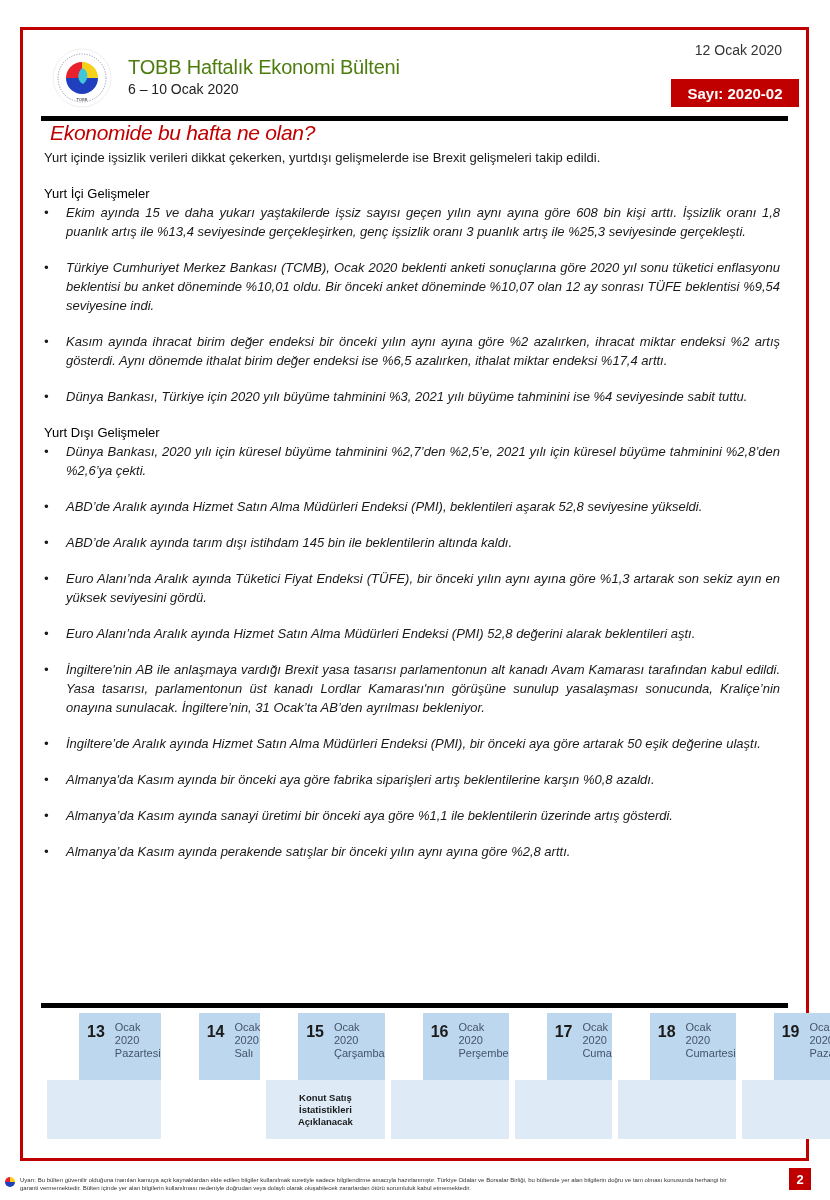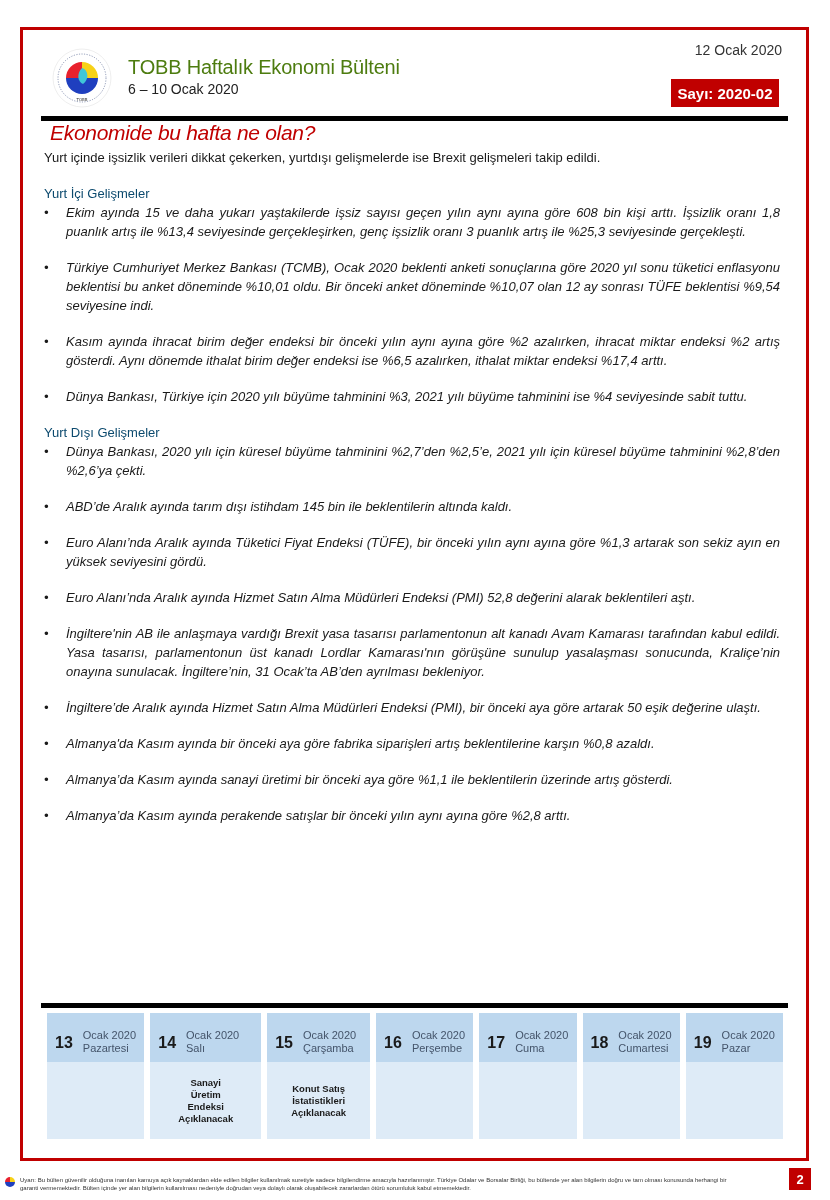--- a/index.html
+++ b/index.html
@@ -9,43 +9,43 @@
   .frame { position: absolute; left: 20px; top: 27px; width: 789px; height: 1134px;
            border: 3px solid #c00000; box-sizing: border-box; }
 
   .logo { position: absolute; left: 52px; top: 48px; width: 60px; height: 60px; }
 
   .title { position: absolute; left: 128px; top: 56px; font-size: 20px; color: #4d7c0f;
            letter-spacing: -0.2px; white-space: nowrap; }
   .subtitle { position: absolute; left: 128px; top: 81px; font-size: 14px; color: #222; white-space: nowrap; text-align: right; }
 
   .issue-date { position: absolute; right: 48px; top: 42px; font-size: 14px; color: #333; white-space: nowrap; }
-  .issue-badge { position: absolute; left: 671px; top: 79px; width: 108px; height: 28px;
+  .issue-badge { position: absolute; left: 671px; top: 79px; width: 128px; height: 28px;
                  background: #c00000; color: #fff; font-size: 15px; font-weight: bold;
                  display: flex; align-items: center; justify-content: center; }
 
   .bar { position: absolute; left: 41px; width: 747px; height: 5px; background: #000; }
   .bar-top { top: 116px; }
   .bar-cal { top: 1003px; }
 
   .section-heading { position: absolute; left: 50px; top: 121px; font-size: 21px; font-style: italic;
                      color: #c00000; white-space: nowrap; letter-spacing: -0.3px; }
 
   .content { position: absolute; left: 44px; top: 148px; width: 736px; font-size: 13px; line-height: 19px; color: #1a1a1a; }
   .intro { margin: 0 0 17px 0; }
-  .subsection { color: #0c4a6e; margin: 0; font-size: 13px; }
+  .subsection { color: #000000; margin: 0; font-size: 13px; }
   ul.bullets { list-style: none; margin: 0 0 17px 0; padding: 0; font-style: italic; }
   ul.bullets li { position: relative; padding-left: 22px; margin-bottom: 17px; text-align: justify; }
   ul.bullets li:last-child { margin-bottom: 0; }
   ul.bullets li::before { content: "•"; position: absolute; left: 0; top: 0; }
 
   .calendar { position: absolute; left: 47px; top: 1013px; width: 736px; height: 126px;
               display: flex; gap: 6px; }
   .cal-day { flex: 1; display: flex; flex-direction: column; }
-  .cal-head { height: 49px; background: #bdd7ee; display: flex; align-items: center; padding: 8px 0 0 8px; box-sizing: border-box; }
+  .cal-head { height: 67px; background: #bdd7ee; display: flex; align-items: flex-start; padding: 8px 0 0 8px; box-sizing: border-box; margin-left: 32px; }
   .cal-num { font-size: 16px; font-weight: bold; color: #1a1a1a; margin-top: 2px; margin-right: 10px; }
   .cal-meta { font-size: 11px; line-height: 13px; color: #44546a; }
   .cal-body { flex: 1; background: #deebf7; display: flex; align-items: center; justify-content: center;
               text-align: center; font-size: 9.5px; font-weight: bold; line-height: 12px; color: #1a1a1a; }
 
   .footer { position: absolute; left: 4px; top: 1176px; width: 740px; font-size: 6px; line-height: 8px; color: #333; display: flex; gap: 4px; }
   .footer-logo { width: 12px; height: 12px; flex: none; }
   .page-num { position: absolute; left: 789px; top: 1168px; width: 22px; height: 22px; background: #c00000; color: #fff;
               font-size: 13px; font-weight: bold; display: flex; align-items: center; justify-content: center; }
 </style>
@@ -80,20 +80,21 @@
   <ul class="bullets">
     <li>Ekim ayında 15 ve daha yukarı yaştakilerde işsiz sayısı geçen yılın aynı ayına göre 608 bin kişi arttı. İşsizlik oranı 1,8 puanlık artış ile %13,4 seviyesinde gerçekleşirken, genç işsizlik oranı 3 puanlık artış ile %25,3 seviyesinde gerçekleşti.</li>
     <li>Türkiye Cumhuriyet Merkez Bankası (TCMB), Ocak 2020 beklenti anketi sonuçlarına göre 2020 yıl sonu tüketici enflasyonu beklentisi bu anket döneminde %10,01 oldu. Bir önceki anket döneminde %10,07 olan 12 ay sonrası TÜFE beklentisi %9,54 seviyesine indi.</li>
     <li>Kasım ayında ihracat birim değer endeksi bir önceki yılın aynı ayına göre %2 azalırken, ihracat miktar endeksi %2 artış gösterdi. Aynı dönemde ithalat birim değer endeksi ise %6,5 azalırken, ithalat miktar endeksi %17,4 arttı.</li>
     <li>Dünya Bankası, Türkiye için 2020 yılı büyüme tahminini %3, 2021 yılı büyüme tahminini ise %4 seviyesinde sabit tuttu.</li>
   </ul>
 
   <p class="subsection">Yurt Dışı Gelişmeler</p>
   <ul class="bullets">
     <li>Dünya Bankası, 2020 yılı için küresel büyüme tahminini  %2,7’den %2,5’e, 2021 yılı için küresel büyüme tahminini %2,8’den %2,6’ya çekti.</li>
+    <li>ABD’de Aralık ayında Hizmet Satın Alma Müdürleri Endeksi (PMI), beklentileri aşarak 52,8 seviyesine yükseldi.</li>
     <li>ABD’de Aralık ayında tarım dışı istihdam 145 bin ile beklentilerin altında kaldı.</li>
     <li>Euro Alanı’nda Aralık ayında Tüketici Fiyat Endeksi (TÜFE), bir önceki yılın aynı ayına göre %1,3 artarak son sekiz ayın en yüksek seviyesini gördü.</li>
     <li>Euro Alanı’nda Aralık ayında Hizmet Satın Alma Müdürleri Endeksi (PMI) 52,8 değerini alarak beklentileri aştı.</li>
     <li>İngiltere'nin AB ile anlaşmaya vardığı Brexit yasa tasarısı parlamentonun alt kanadı Avam Kamarası tarafından kabul edildi. Yasa tasarısı, parlamentonun üst kanadı Lordlar Kamarası'nın görüşüne sunulup yasalaşması sonucunda, Kraliçe’nin onayına sunulacak. İngiltere’nin, 31 Ocak’ta AB’den ayrılması bekleniyor.</li>
     <li>İngiltere’de Aralık ayında Hizmet Satın Alma Müdürleri Endeksi (PMI), bir önceki aya göre artarak 50 eşik değerine ulaştı.</li>
     <li>Almanya'da Kasım ayında bir önceki aya göre fabrika siparişleri artış beklentilerine karşın %0,8 azaldı.</li>
     <li>Almanya’da Kasım ayında sanayi üretimi bir önceki aya göre %1,1 ile beklentilerin üzerinde artış gösterdi.</li>
     <li>Almanya’da Kasım ayında perakende satışlar bir önceki yılın aynı ayına göre %2,8 arttı.</li>
   </ul>
 </div>
@@ -106,21 +107,20 @@
       <span class="cal-num">13</span>
       <span class="cal-meta"><span>Ocak 2020</span><br><span>Pazartesi</span></span>
     </div>
     <div class="cal-body"></div>
   </div>
   <div class="cal-day">
     <div class="cal-head">
       <span class="cal-num">14</span>
       <span class="cal-meta"><span>Ocak 2020</span><br><span>Salı</span></span>
     </div>
-    <div class="cal-body" style="padding:0 28px;">Sanayi Üretim Endeksi Açıklanacak</div>
   </div>
   <div class="cal-day">
     <div class="cal-head">
       <span class="cal-num">15</span>
       <span class="cal-meta"><span>Ocak 2020</span><br><span>Çarşamba</span></span>
     </div>
     <div class="cal-body" style="padding:0 24px;">Konut Satış İstatistikleri Açıklanacak</div>
   </div>
   <div class="cal-day">
     <div class="cal-head">

